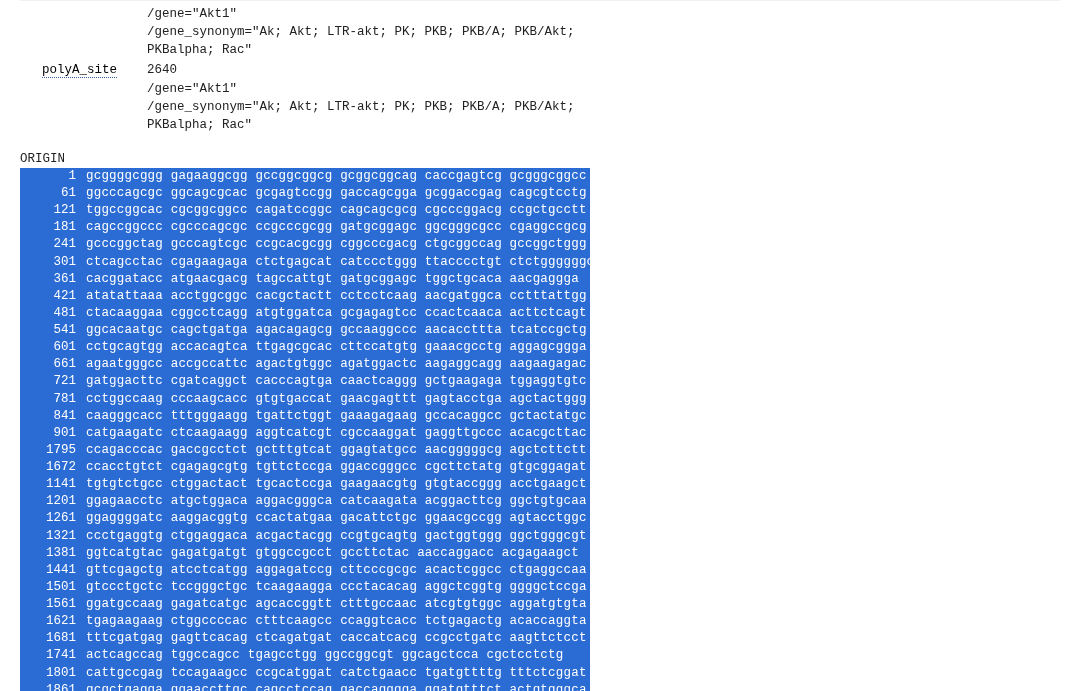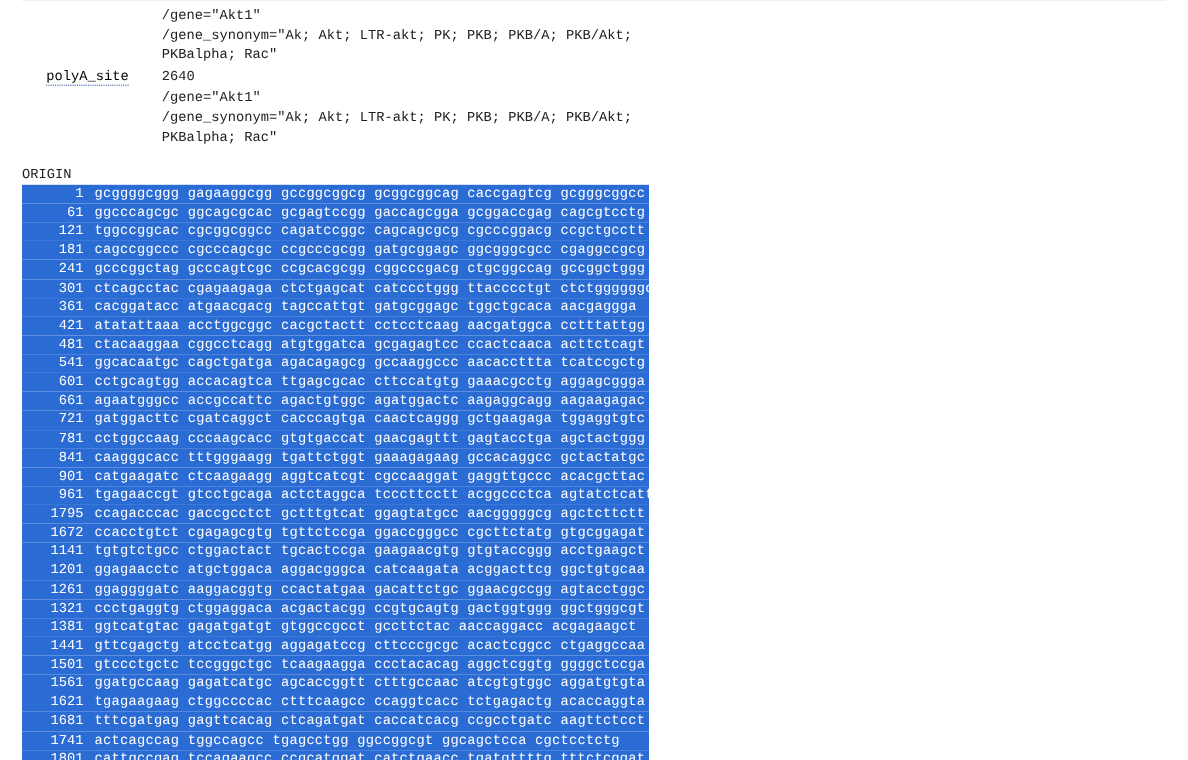--- a/index.html
+++ b/index.html
@@ -176,24 +176,20 @@
       </div>
       <div class="seq-row">
         <span class="seq-pos">841</span>
         <span class="seq-bases">caagggcacc tttgggaagg tgattctggt gaaagagaag gccacaggcc gctactatgc</span>
       </div>
       <div class="seq-row">
         <span class="seq-pos">901</span>
         <span class="seq-bases">catgaagatc ctcaagaagg aggtcatcgt cgccaaggat gaggttgccc acacgcttac</span>
       </div>
       <div class="seq-row">
-        <span class="seq-pos">961</span>
-        <span class="seq-bases">tgagaaccgt gtcctgcaga actctaggca tcccttcctt acggccctca agtatctcatt</span>
-      </div>
-      <div class="seq-row">
         <span class="seq-pos">1795</span>
         <span class="seq-bases">ccagacccac gaccgcctct gctttgtcat ggagtatgcc aacgggggcg agctcttctt</span>
       </div>
       <div class="seq-row">
         <span class="seq-pos">1672</span>
         <span class="seq-bases">ccacctgtct cgagagcgtg tgttctccga ggaccgggcc cgcttctatg gtgcggagat</span>
       </div>
       <div class="seq-row">
         <span class="seq-pos">1141</span>
         <span class="seq-bases">tgtgtctgcc ctggactact tgcactccga gaagaacgtg gtgtaccggg acctgaagct</span>

